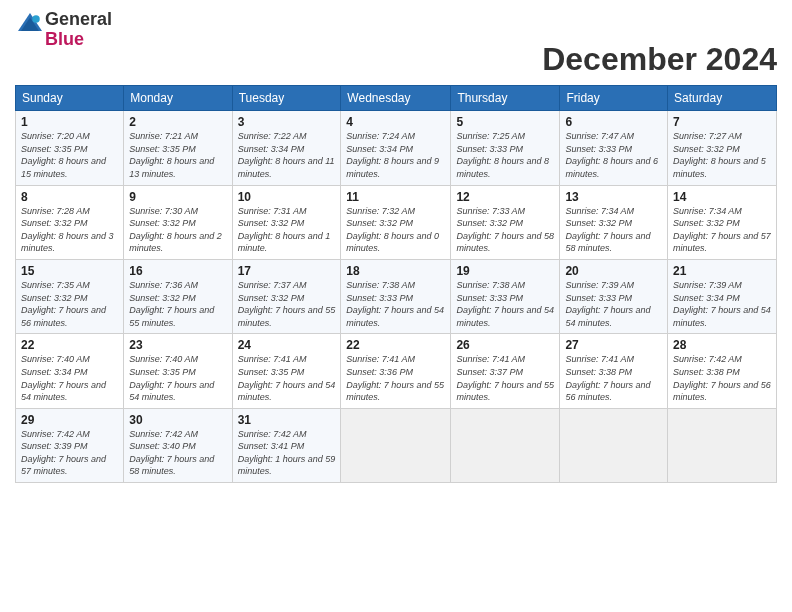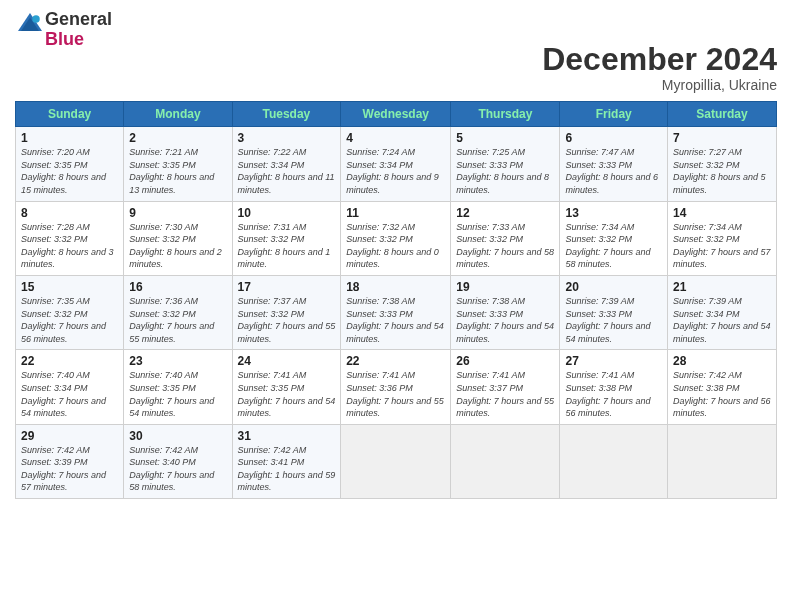--- a/index.html
+++ b/index.html
@@ -50,25 +50,25 @@
     .subtitle {
       font-size: 14px;
       color: #555;
     }
     .calendar {
       width: 100%;
       border-collapse: collapse;
     }
     .calendar thead th {
       background: #2a6fb5;
-      color: #86efac;
+      color: #ffffff;
       font-size: 12px;
-      font-weight: bold;
+      font-weight: normal;
       padding: 5px 6px;
-      text-align: center;
+      text-align: left;
       border: 1px solid #1a5a9a;
     }
     .calendar tbody td {
       border: 1px solid #d0d0d0;
       vertical-align: top;
       padding: 4px 5px;
       font-size: 9.5px;
       color: #333;
       width: 113px;
       background: #fff;
@@ -107,21 +107,20 @@
         <polygon points="20,10 32,28 8,28" fill="#1a5a9a"></polygon>
         <circle cx="28" cy="12" r="5" fill="#2a9fd0"></circle>
       </svg>
       <div class="logo-text">
         <span class="logo-general">General</span><br>
         <span class="logo-blue">Blue</span>
       </div>
     </div>
     <div class="title-block">
       <div class="month-title">December 2024</div>
-      <div class="subtitle">Myropillia, Ukraine</div>
     </div>
   </div>
 
   <table class="calendar">
     <thead>
       <tr>
         <th>Sunday</th>
         <th>Monday</th>
         <th>Tuesday</th>
         <th>Wednesday</th>

